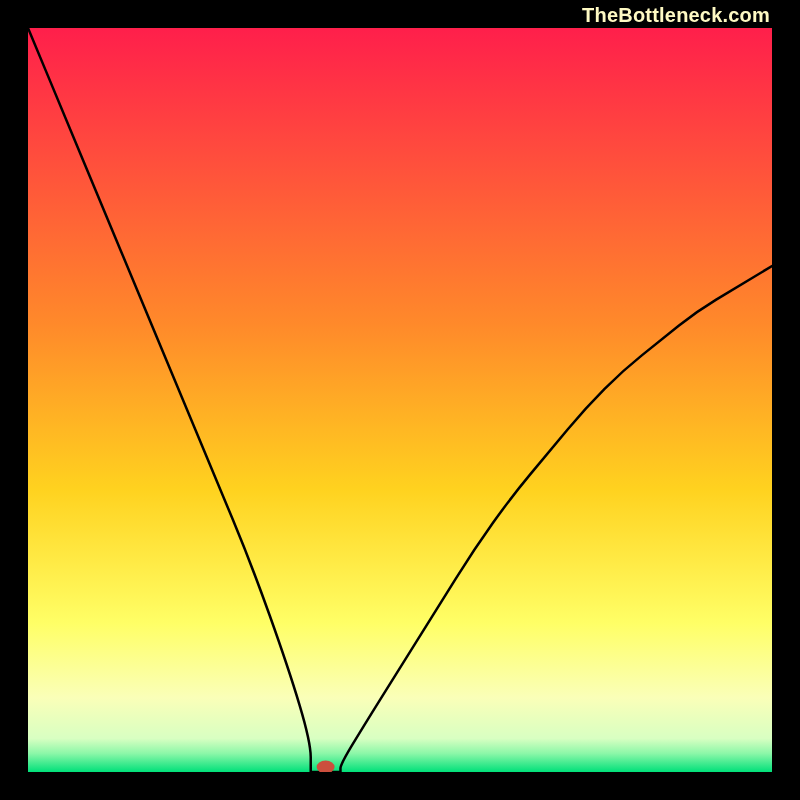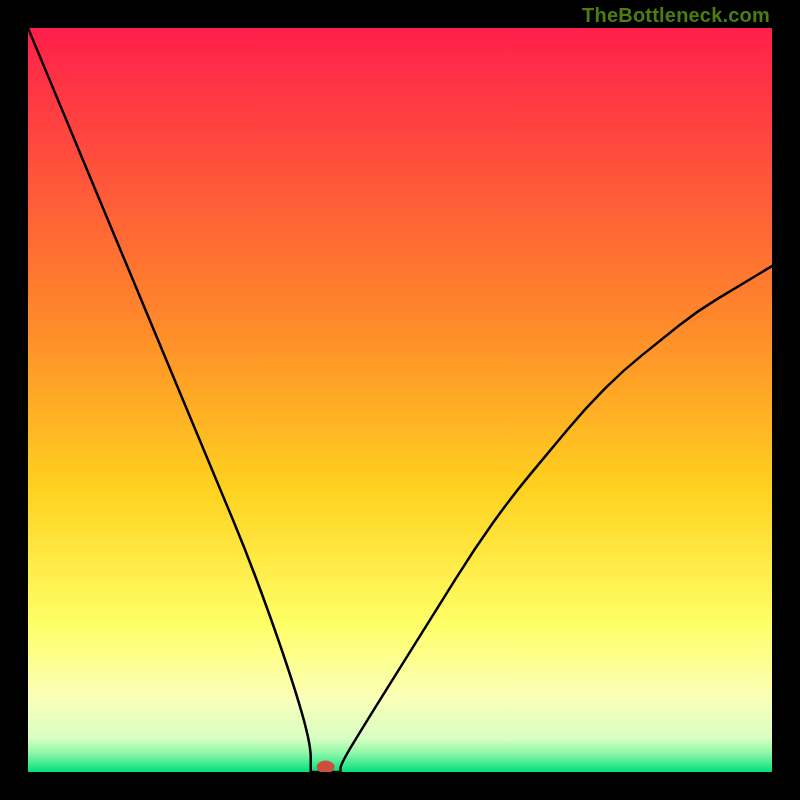--- a/index.html
+++ b/index.html
@@ -21,21 +21,21 @@
     left: 28px;
     top: 28px;
     width: 744px;
     height: 744px;
     overflow: hidden;
   }
   .watermark {
     position: absolute;
     top: 4px;
     right: 30px;
-    color: #4d7c0f;
+    color: #fef9c3;
     font-size: 20px;
     font-weight: 600;
     letter-spacing: 0.2px;
     user-select: none;
   }
   svg {
     display: block;
     width: 100%;
     height: 100%;
   }

